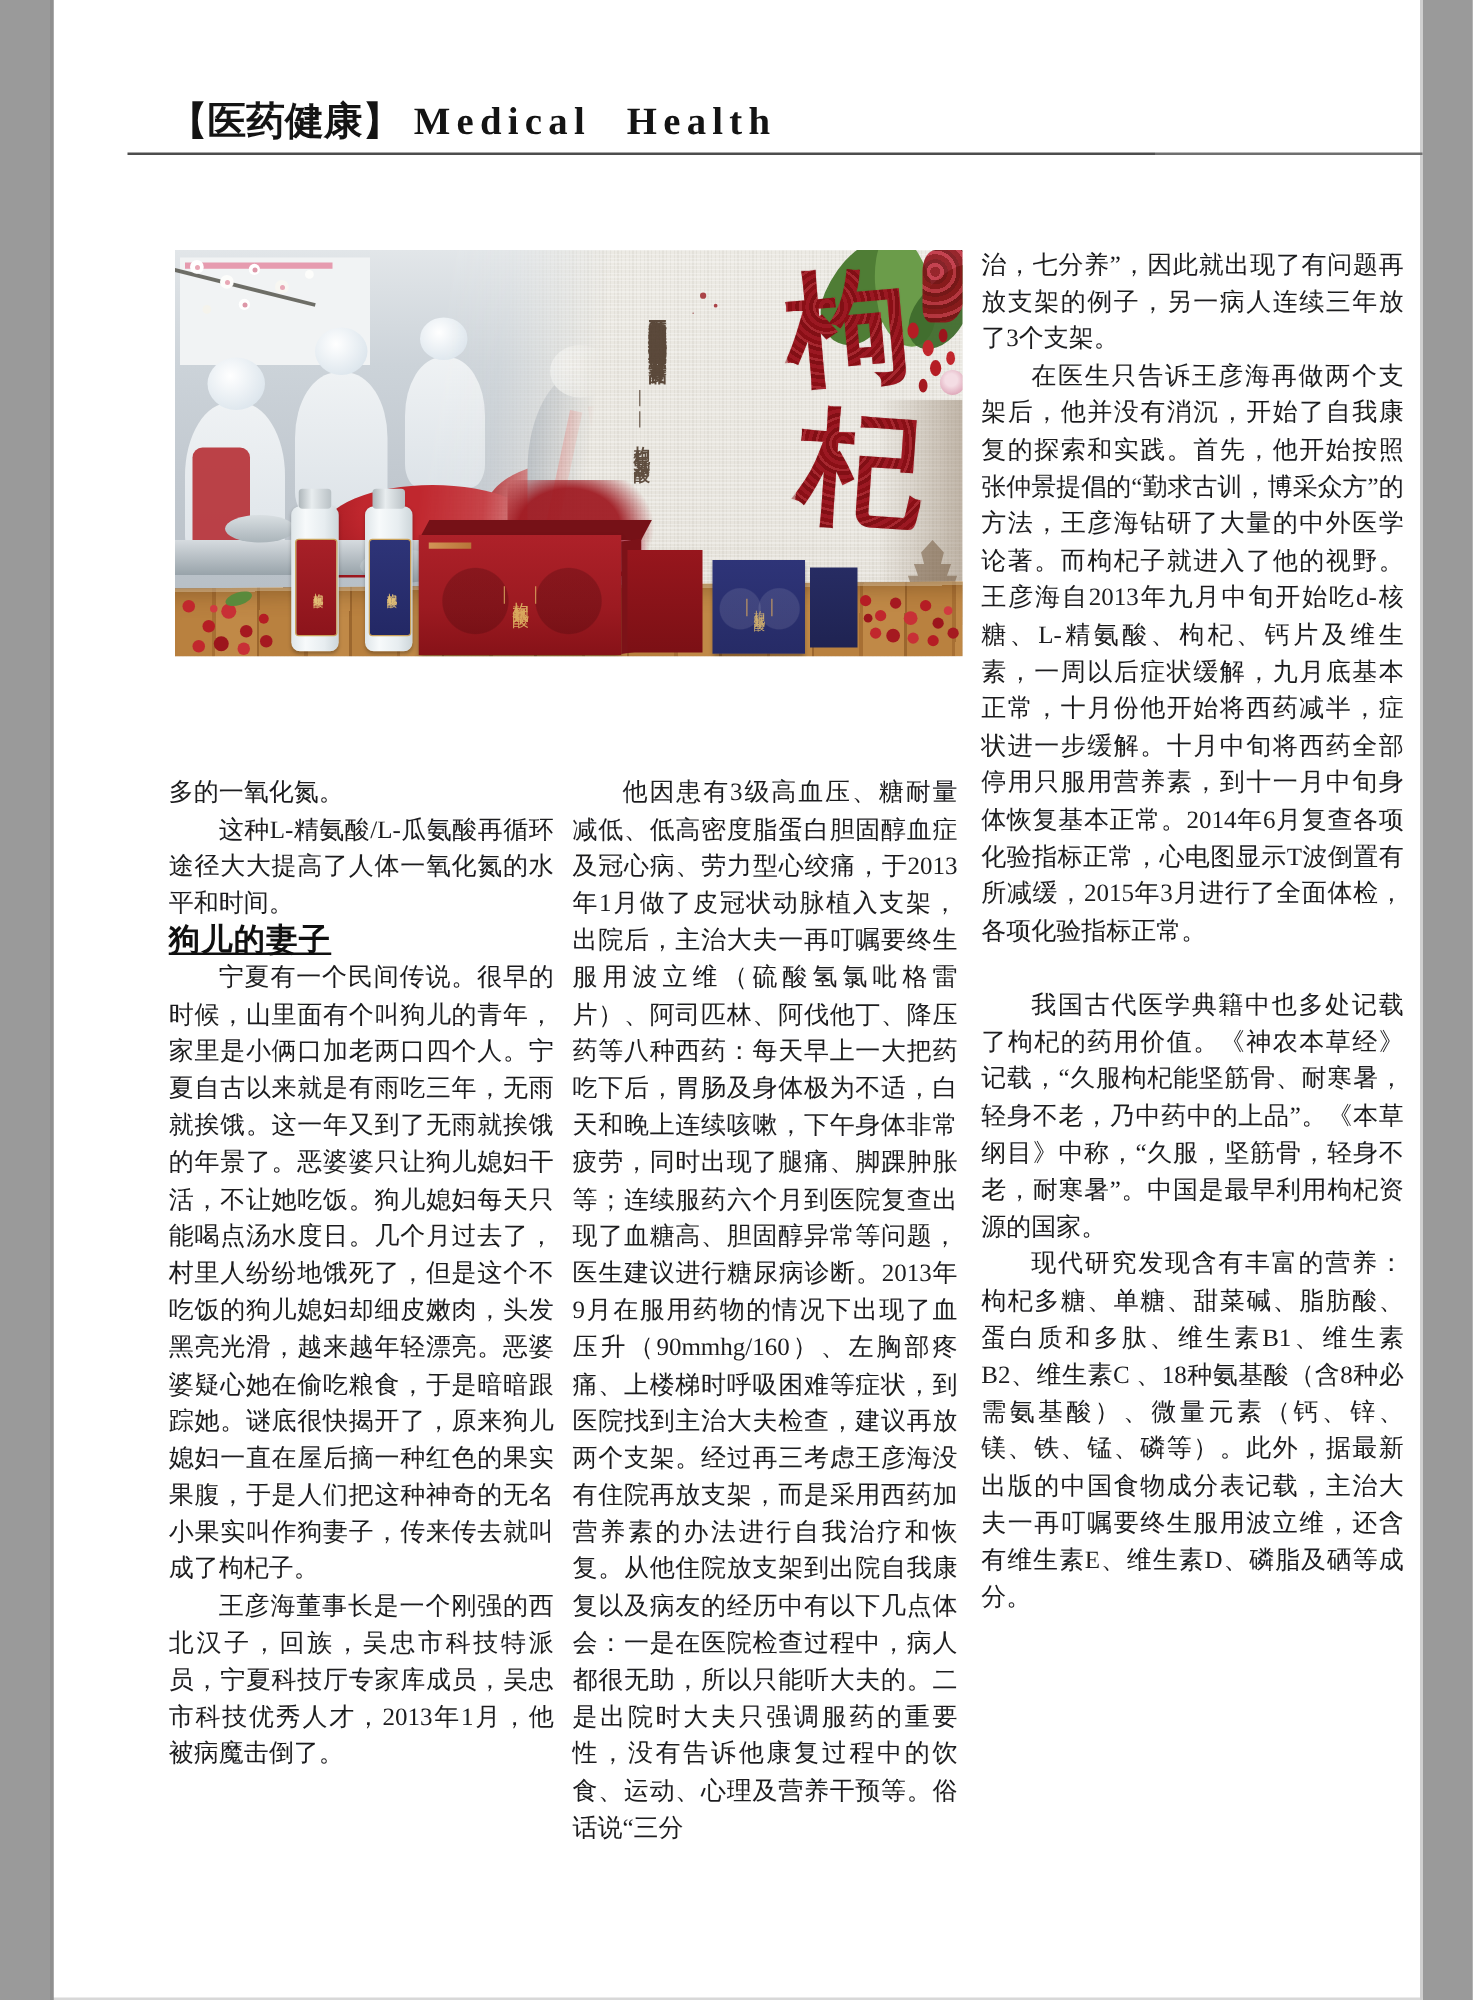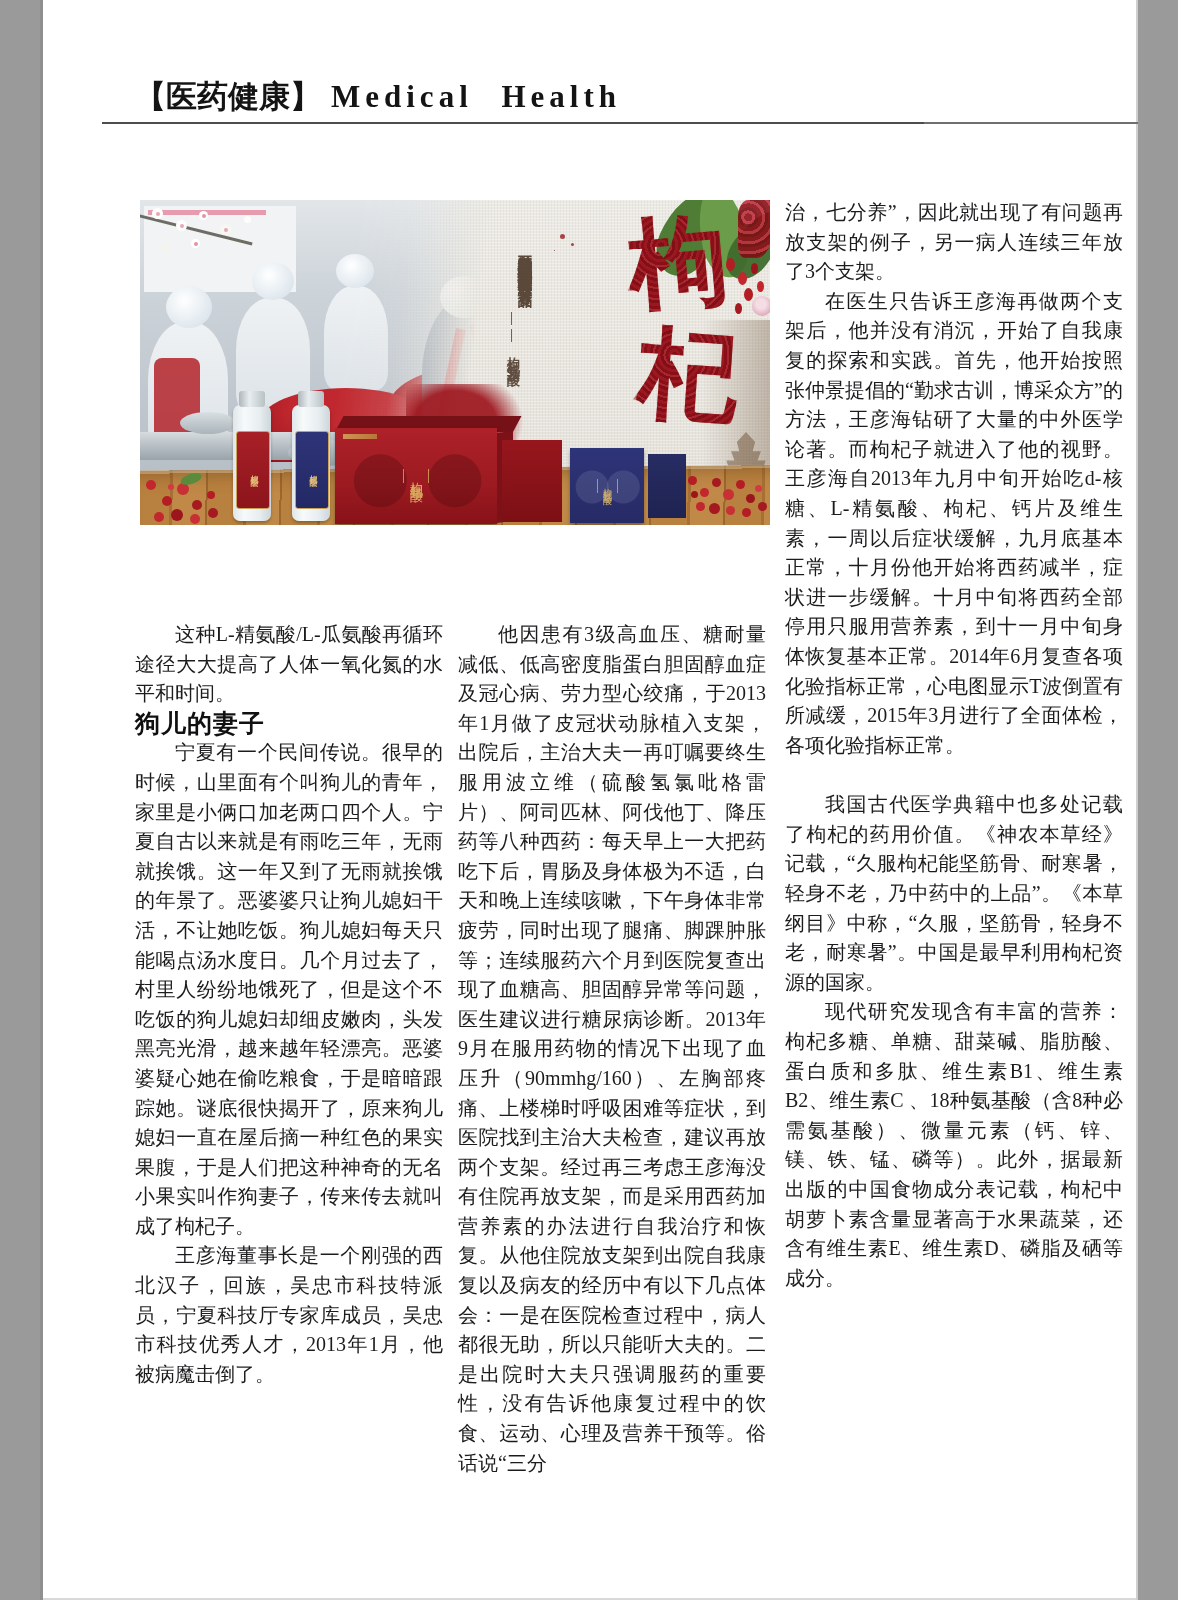--- a/index.html
+++ b/index.html
@@ -139,21 +139,21 @@
     box-shadow:12px 12px 0 0 #c1272d,24px 2px 0 0 #a51920,36px 14px 0 1px #c83036,48px 4px 0 0 #b51d24,58px 18px 0 0 #9c151c,8px 26px 0 0 #c1272d,22px 28px 0 1px #a51920,38px 30px 0 0 #c83036,54px 32px 0 0 #b51d24,66px 8px 0 -1px #d13a40,70px 26px 0 0 #a51920,2px 14px 0 -1px #9c151c;}
   
   .col{position:absolute;width:308px;font-size:20px;line-height:29.6px;text-align:justify;color:#1c1c1e;}
   .col p{margin:0;}
   .ind{text-indent:2em;}
   .gap-top{margin-top:30px!important;}
   .col-left{left:95px;top:620px;}
   .col-mid{left:418px;top:620px;}
   .col-right{left:745px;top:198px;width:338px;}
   .sec-head{font-family:"Liberation Sans","DejaVu Sans",sans-serif;font-weight:bold;font-size:25px;
-    color:#101010;margin:22px 0 24px;letter-spacing:1px;text-align:left;}
+    color:#101010;margin:22px 0 24px;letter-spacing:1px;text-align:left;text-decoration:underline;}
   
   .footer{position:absolute;left:74px;top:1533px;font-size:20px;white-space:nowrap;}
   .pgnum{color:#4d5a66;font-family:"Liberation Serif",serif;margin-right:22px;}
   .ft-blue{color:#4a74ae;font-family:"Liberation Sans","DejaVu Sans",sans-serif;}
   .ft-sep{margin:0 8px;}
   .ft-issue{margin-left:34px;}
 </style>
 </head>
 <body>
 
@@ -247,31 +247,32 @@
       </div>
     </div>
     <div class="bluebox2"></div>
 
     <div class="berries-l"></div>
     <div class="berries-l-leaf"></div>
     <div class="berries-r"></div>
   </div>
 
   <div class="col col-left">
+    <p>多的一氧化氮。</p>
     <p class="ind">这种L-精氨酸/L-瓜氨酸再循环途径大大提高了人体一氧化氮的水平和时间。</p>
     <p class="sec-head">狗儿的妻子</p>
     <p class="ind">宁夏有一个民间传说。很早的时候，山里面有个叫狗儿的青年，家里是小俩口加老两口四个人。宁夏自古以来就是有雨吃三年，无雨就挨饿。这一年又到了无雨就挨饿的年景了。恶婆婆只让狗儿媳妇干活，不让她吃饭。狗儿媳妇每天只能喝点汤水度日。几个月过去了，村里人纷纷地饿死了，但是这个不吃饭的狗儿媳妇却细皮嫩肉，头发黑亮光滑，越来越年轻漂亮。恶婆婆疑心她在偷吃粮食，于是暗暗跟踪她。谜底很快揭开了，原来狗儿媳妇一直在屋后摘一种红色的果实果腹，于是人们把这种神奇的无名小果实叫作狗妻子，传来传去就叫成了枸杞子。</p>
     <p class="ind">王彦海董事长是一个刚强的西北汉子，回族，吴忠市科技特派员，宁夏科技厅专家库成员，吴忠市科技优秀人才，2013年1月，他被病魔击倒了。</p>
   </div>
 
   <div class="col col-mid">
     <p class="ind">他因患有3级高血压、糖耐量减低、低高密度脂蛋白胆固醇血症及冠心病、劳力型心绞痛，于2013年1月做了皮冠状动脉植入支架，出院后，主治大夫一再叮嘱要终生服用波立维（硫酸氢氯吡格雷片）、阿司匹林、阿伐他丁、降压药等八种西药：每天早上一大把药吃下后，胃肠及身体极为不适，白天和晚上连续咳嗽，下午身体非常疲劳，同时出现了腿痛、脚踝肿胀等；连续服药六个月到医院复查出现了血糖高、胆固醇异常等问题，医生建议进行糖尿病诊断。2013年9月在服用药物的情况下出现了血压升（90mmhg/160）、左胸部疼痛、上楼梯时呼吸困难等症状，到医院找到主治大夫检查，建议再放两个支架。经过再三考虑王彦海没有住院再放支架，而是采用西药加营养素的办法进行自我治疗和恢复。从他住院放支架到出院自我康复以及病友的经历中有以下几点体会：一是在医院检查过程中，病人都很无助，所以只能听大夫的。二是出院时大夫只强调服药的重要性，没有告诉他康复过程中的饮食、运动、心理及营养干预等。俗话说“三分</p>
   </div>
 
   <div class="col col-right">
     <p>治，七分养”，因此就出现了有问题再放支架的例子，另一病人连续三年放了3个支架。</p>
     <p class="ind">在医生只告诉王彦海再做两个支架后，他并没有消沉，开始了自我康复的探索和实践。首先，他开始按照张仲景提倡的“勤求古训，博采众方”的方法，王彦海钻研了大量的中外医学论著。而枸杞子就进入了他的视野。王彦海自2013年九月中旬开始吃d-核糖、L-精氨酸、枸杞、钙片及维生素，一周以后症状缓解，九月底基本正常，十月份他开始将西药减半，症状进一步缓解。十月中旬将西药全部停用只服用营养素，到十一月中旬身体恢复基本正常。2014年6月复查各项化验指标正常，心电图显示T波倒置有所减缓，2015年3月进行了全面体检，各项化验指标正常。</p>
     <p class="ind gap-top">我国古代医学典籍中也多处记载了枸杞的药用价值。《神农本草经》记载，“久服枸杞能坚筋骨、耐寒暑，轻身不老，乃中药中的上品”。《本草纲目》中称，“久服，坚筋骨，轻身不老，耐寒暑”。中国是最早利用枸杞资源的国家。</p>
-    <p class="ind">现代研究发现含有丰富的营养：枸杞多糖、单糖、甜菜碱、脂肪酸、蛋白质和多肽、维生素B1、维生素B2、维生素C 、18种氨基酸（含8种必需氨基酸）、微量元素（钙、锌、镁、铁、锰、磷等）。此外，据最新出版的中国食物成分表记载，枸杞中胡萝卜素含量显著高于水果蔬菜，还含有维生素E、维生素D、磷脂及硒等成分。</p>
+    <p class="ind">现代研究发现含有丰富的营养：枸杞多糖、单糖、甜菜碱、脂肪酸、蛋白质和多肽、维生素B1、维生素B2、维生素C 、18种氨基酸（含8种必需氨基酸）、微量元素（钙、锌、镁、铁、锰、磷等）。此外，据最新出版的中国食物成分表记载，主治大夫一再叮嘱要终生服用波立维，还含有维生素E、维生素D、磷脂及硒等成分。</p>
   </div>
 
 
 </div>
 
 </body></html>

